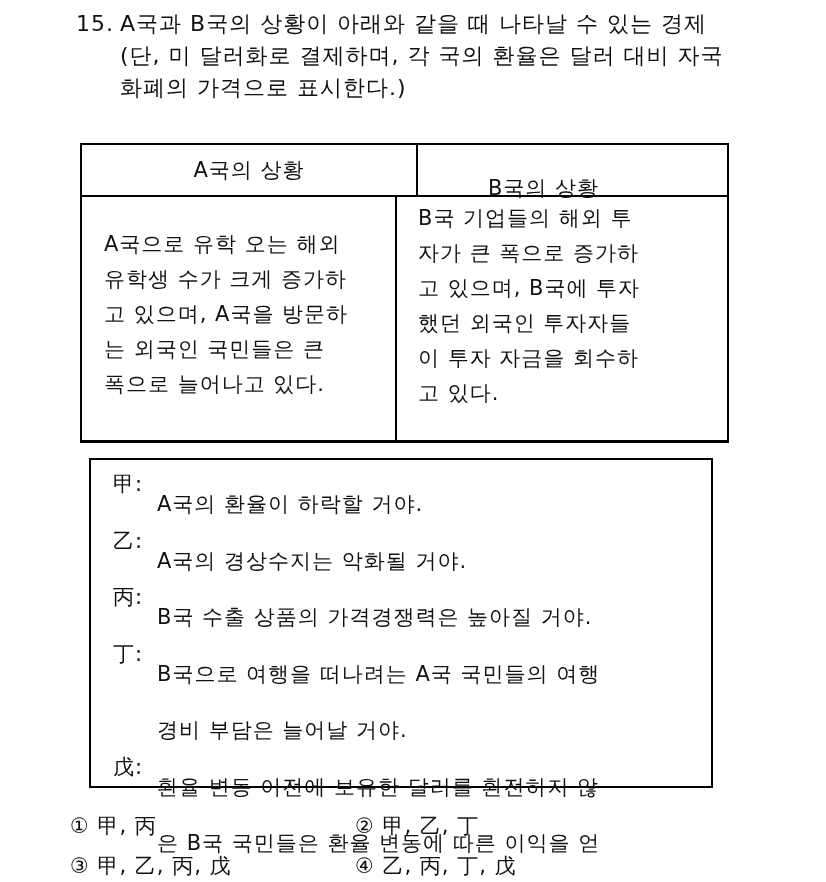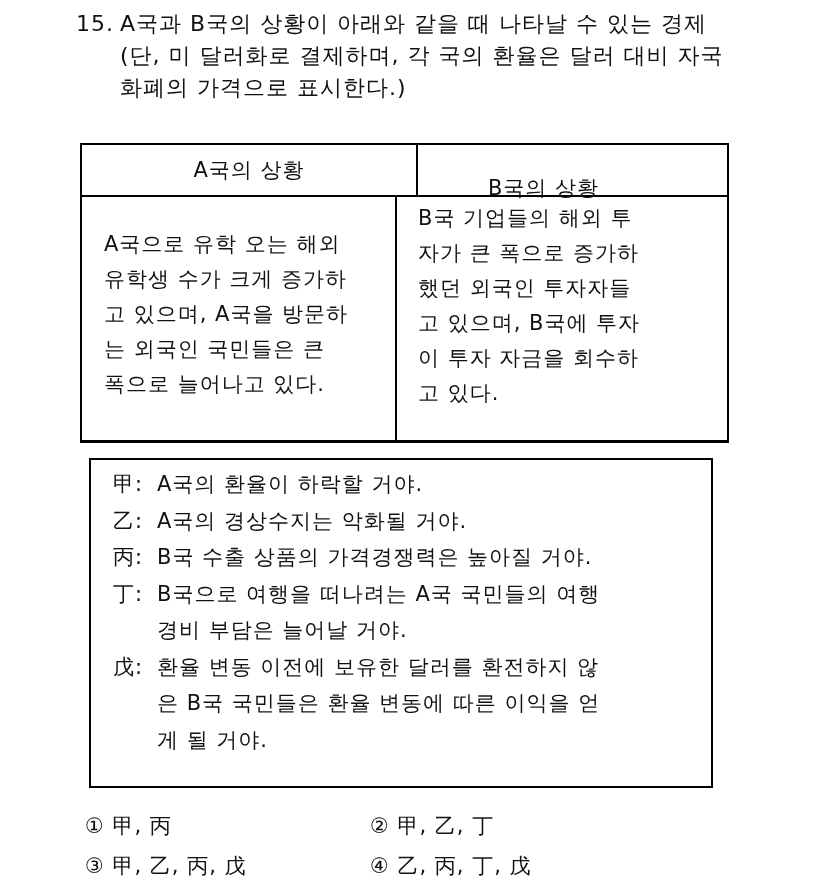--- a/index.html
+++ b/index.html
@@ -38,27 +38,27 @@
   .tbl-line { white-space: nowrap; }
 
   .opinions-box {
     position: absolute; left: 89px; top: 458px; width: 624px; height: 330px;
     border: 2px solid #000; box-sizing: border-box;
     padding: 6px 0 0 22px;
     font-size: 21px; line-height: 36.5px; letter-spacing: 1px;
   }
   .opinion { display: flex; }
   .op-key { width: 44px; flex: none; white-space: nowrap; }
-  .op-text .op-line { white-space: nowrap; }
+  .op-text .op-line { white-space: nowrap; margin-top: 20px; }
 
   .choices {
     position: absolute; left: 70px; top: 806px; width: 600px;
     font-size: 21px; line-height: 40px;
   }
-  .choice-row { display: flex; justify-content: center; }
+  .choice-row { display: flex; }
   .choice { width: 285px; white-space: nowrap; letter-spacing: 1px; }
 </style>
 </head>
 <body>
 
 <div class="question">
   <div class="q-line">
     <span class="q-num">15.</span><span>A국과 B국의 상황이 아래와 같을 때 나타날 수 있는 경제</span>
   </div>
   <div class="q-line q-indent">(단, 미 달러화로 결제하며, 각 국의 환율은 달러 대비 자국</div>
@@ -74,22 +74,22 @@
     <div class="cell a">
       <div class="tbl-line">A국으로 유학 오는 해외</div>
       <div class="tbl-line">유학생 수가 크게 증가하</div>
       <div class="tbl-line">고 있으며, A국을 방문하</div>
       <div class="tbl-line">는 외국인 국민들은 큰</div>
       <div class="tbl-line">폭으로 늘어나고 있다.</div>
     </div>
     <div class="cell b">
       <div class="tbl-line">B국 기업들의 해외 투</div>
       <div class="tbl-line">자가 큰 폭으로 증가하</div>
+      <div class="tbl-line">고 있으며, B국에 투자</div>
       <div class="tbl-line">했던 외국인 투자자들</div>
-      <div class="tbl-line">고 있으며, B국에 투자</div>
       <div class="tbl-line">이 투자 자금을 회수하</div>
       <div class="tbl-line">고 있다.</div>
     </div>
   </div>
 </div>
 
 <div class="opinions-box">
   <div class="opinion">
     <span class="op-key">甲:</span>
     <div class="op-text">

